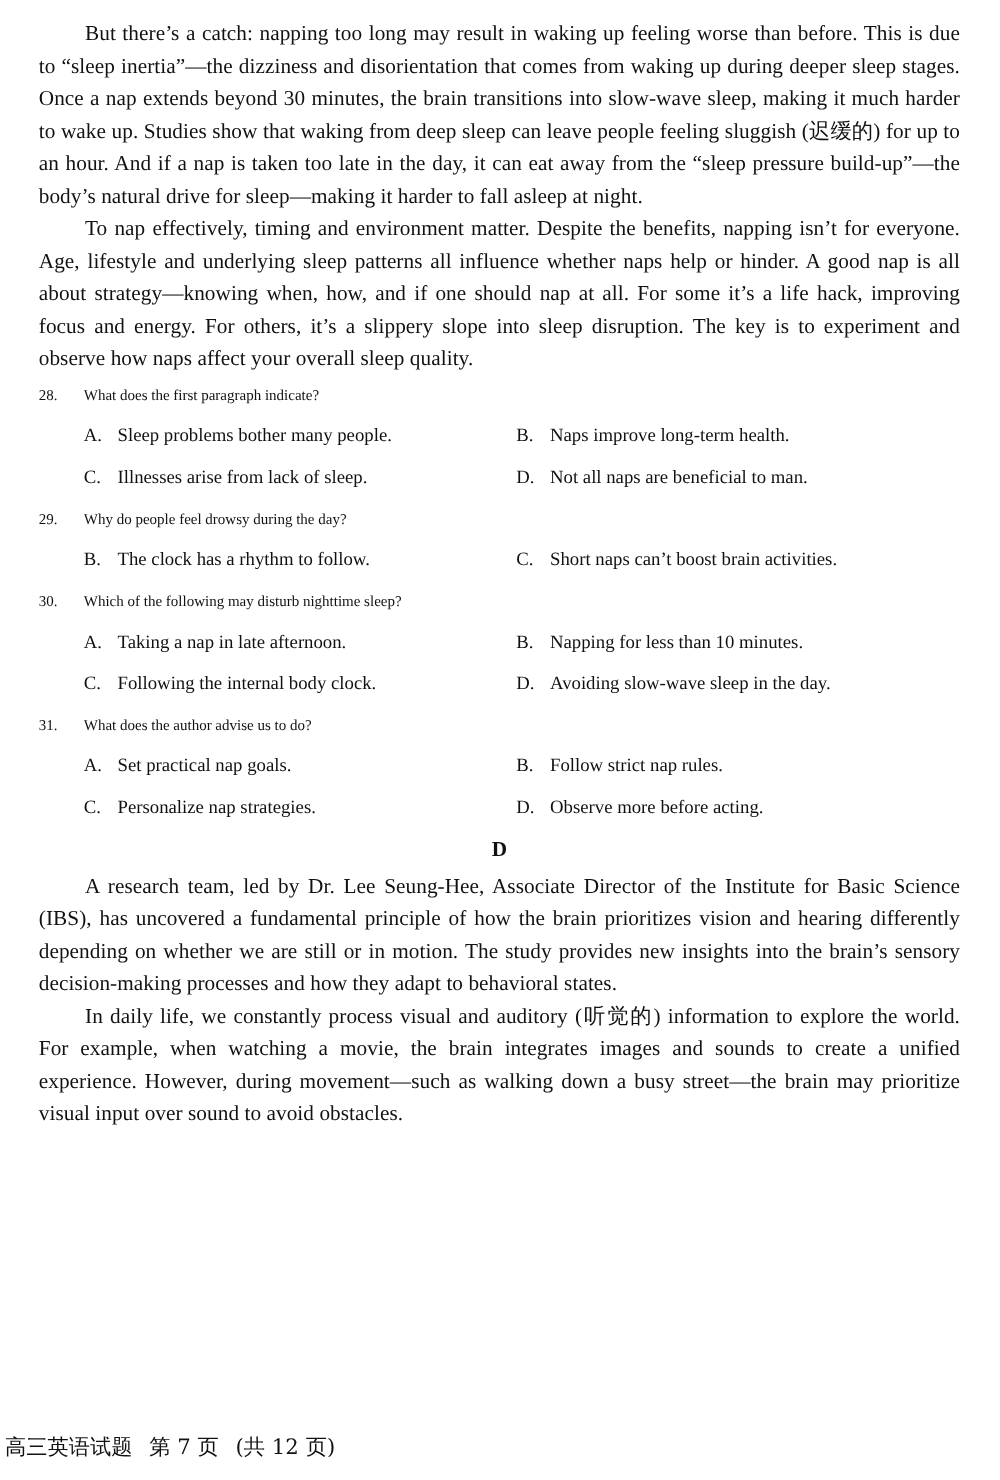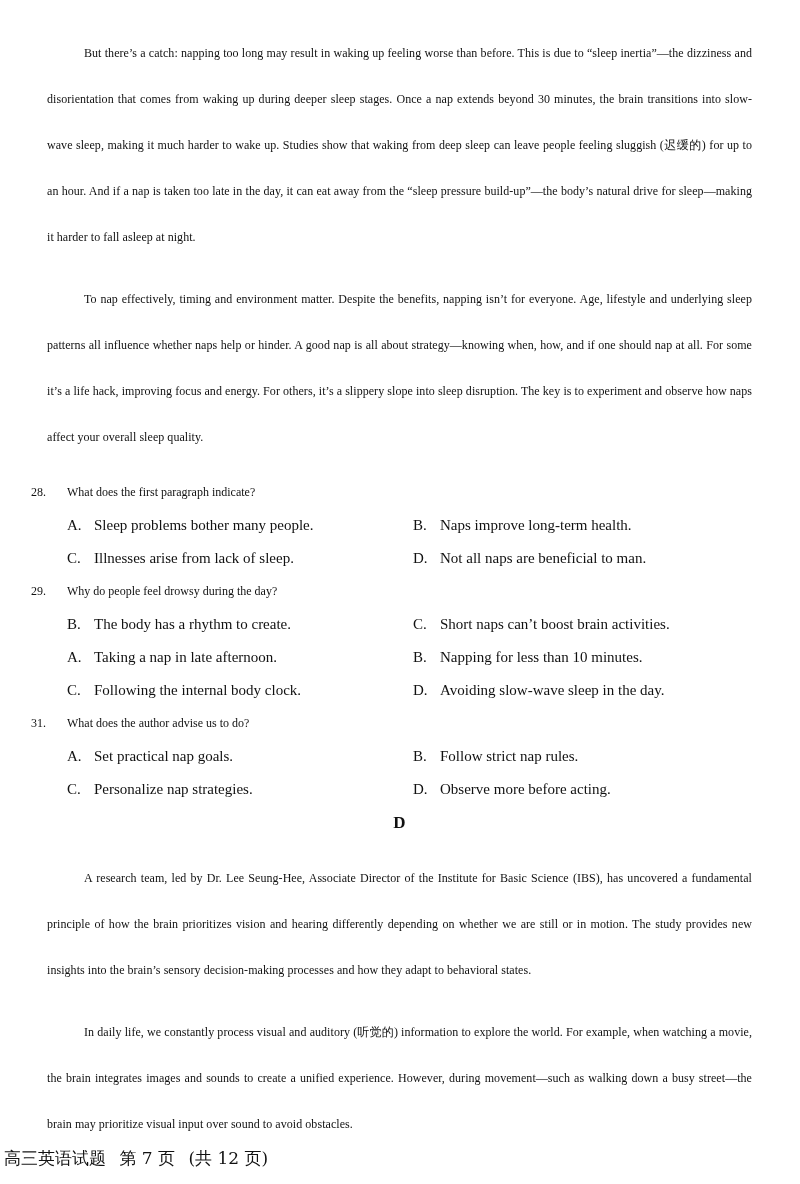--- a/index.html
+++ b/index.html
@@ -3,21 +3,21 @@
 <meta charset="utf-8">
 <style>
   html, body { margin: 0; padding: 0; background: #ffffff; }
   body {
     width: 800px; height: 1184px; overflow: hidden; position: relative;
     font-family: "Liberation Serif", "DejaVu Serif", serif;
     color: #111111;
   }
   .page { position: absolute; left: 31px; top: 14px; width: 737px; }
   .para {
-    font-size: 12px; line-height: 46px; margin: 16px; text-align: justify;
+    font-size: 17px; line-height: 26px; margin: 0; text-align: justify;
     text-indent: 37px; letter-spacing: 0.05px;
   }
   .q { font-size: 12px; line-height: 33px; margin: 0; }
   .q-num { display: inline-block; width: 36px; }
   .opts { display: grid; grid-template-columns: 346px 1fr; padding-left: 36px; }
   .opt { font-size: 15px; line-height: 33px; white-space: nowrap; }
   .opt-letter { display: inline-block; width: 27px; }
   .section-title { text-align: center; font-weight: bold; font-size: 17px; line-height: 33px; margin: 0; }
   .footer {
     position: absolute; top: 1146px; left: 0; width: 684px; 
@@ -38,26 +38,27 @@
       <div class="opt"><span class="opt-letter">A.</span><span>Sleep problems bother many people.</span></div>
       <div class="opt"><span class="opt-letter">B.</span><span>Naps improve long-term health.</span></div>
       <div class="opt"><span class="opt-letter">C.</span><span>Illnesses arise from lack of sleep.</span></div>
       <div class="opt"><span class="opt-letter">D.</span><span>Not all naps are beneficial to man.</span></div>
     </div>
   </div>
 
   <div>
     <p class="q"><span class="q-num">29.</span><span>Why do people feel drowsy during the day?</span></p>
     <div class="opts">
-      <div class="opt"><span class="opt-letter">B.</span><span>The body has a rhythm to create.</span></div>
+      <div class="opt"><span class="opt-letter">B.</span><span>The clock has a rhythm to follow.</span></div>
       <div class="opt"><span class="opt-letter">C.</span><span>Short naps can’t boost brain activities.</span></div>
     </div>
   </div>
 
   <div>
+    <p class="q"><span class="q-num">30.</span><span>Which of the following may disturb nighttime sleep?</span></p>
     <div class="opts">
       <div class="opt"><span class="opt-letter">A.</span><span>Taking a nap in late afternoon.</span></div>
       <div class="opt"><span class="opt-letter">B.</span><span>Napping for less than 10 minutes.</span></div>
       <div class="opt"><span class="opt-letter">C.</span><span>Following the internal body clock.</span></div>
       <div class="opt"><span class="opt-letter">D.</span><span>Avoiding slow-wave sleep in the day.</span></div>
     </div>
   </div>
 
   <div>
     <p class="q"><span class="q-num">31.</span><span>What does the author advise us to do?</span></p>

